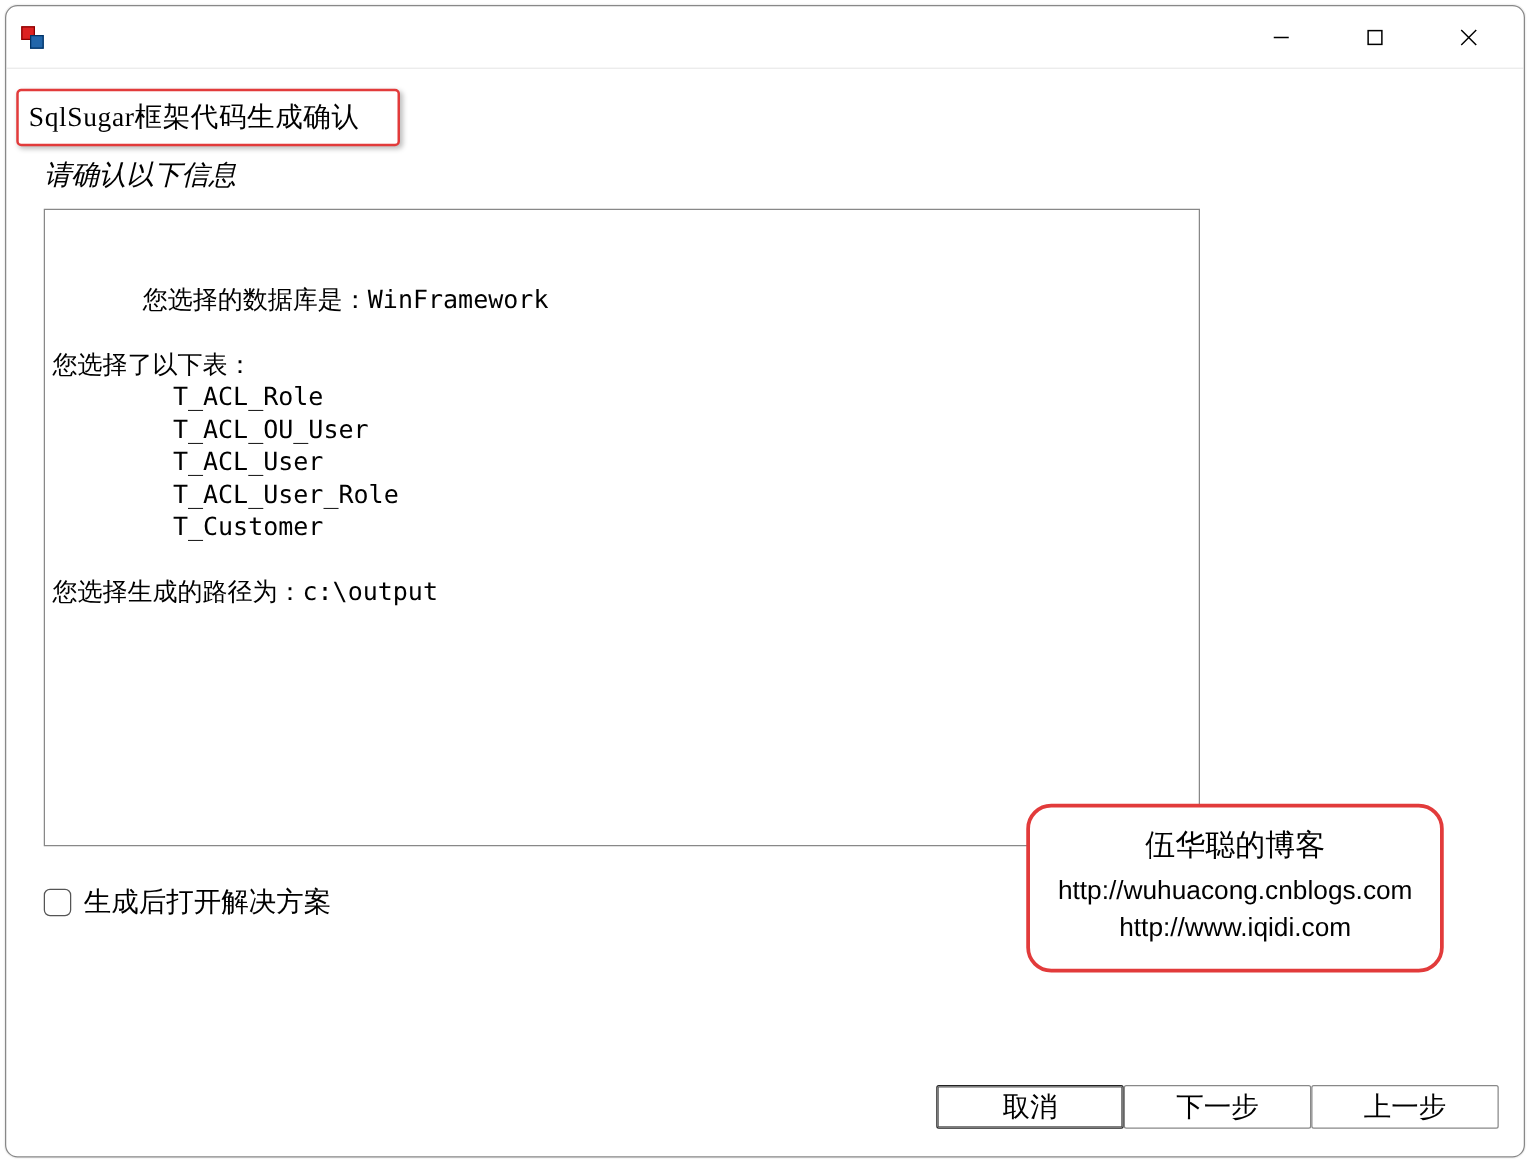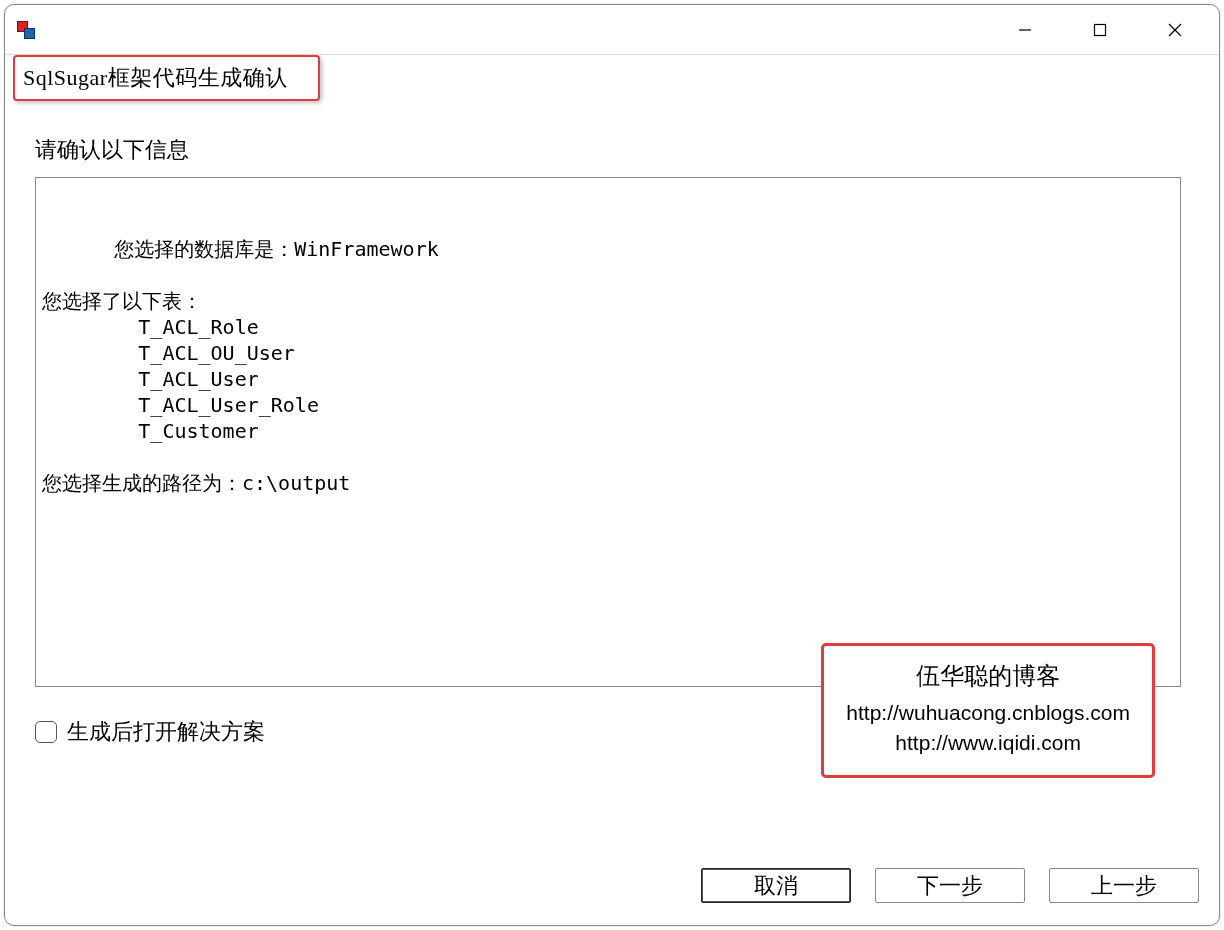--- a/index.html
+++ b/index.html
@@ -51,42 +51,42 @@
       cursor:default;
     }
     .win-btn svg { width:14px; height:14px; stroke:#000; stroke-width:1.2; fill:none; }
 
     .header-strip {
       position: relative;
       height: 60px;
     }
     .title-box {
       position:absolute;
-      left:8px; top:0;
+      left:8px; top:16px;
       border: 2px solid #e23b3b;
       border-radius: 4px;
       padding: 6px 30px 6px 8px;
       box-shadow: 2px 2px 4px rgba(0,0,0,0.25);
       font-size: 22px;
       letter-spacing: 0.5px;
       background:#fff;
     }
 
     .content {
       padding: 10px 30px 0 30px;
       position:relative;
     }
     .confirm-label {
       font-size: 22px;
       margin-bottom: 12px;
-      margin-top: 10px;
+      font-style: italic;
     }
     .textbox {
       position:relative;
-      width: 1146px;
+      width: 925px;
       height: 510px;
       border: 1px solid #888;
       font-size: 20px;
       line-height: 1.3;
       padding: 6px 24px 6px 6px;
       white-space: pre;
       font-family: "SimSun","宋体",monospace;
       overflow:hidden;
     }
     .scroll-arrow {
@@ -95,21 +95,21 @@
       color:#888;
     }
     .scroll-up { top:6px; }
     .scroll-down { bottom:6px; }
 
     .watermark {
       position:absolute;
       right: 64px;
       top: 528px;
       border: 3px solid #e23b3b;
-      border-radius: 5px;
+      border-radius: 20px;
       padding: 14px 22px 16px 22px;
       text-align:center;
       font-family: -apple-system, "Segoe UI", Arial, sans-serif;
       background:#fff;
     }
     .watermark .wm-title { font-size:24px; margin-bottom:6px;}
     .watermark .wm-line { font-size:21px; line-height:1.45;text-align:center;}
 
     .checkbox-row {
       display:flex; align-items:center;
@@ -122,21 +122,20 @@
       border-radius:5px;
       margin-right:10px;
       display:inline-block;
     }
 
     .button-row {
       position:absolute;
       bottom: 22px;
       right: 20px;
       display:flex;
-      gap: 24px;
     }
     .btn {
       width: 150px;
       height: 35px;
       border: 1px solid #888;
       background:#fff;
       font-size: 22px;
       font-family: "SimSun","宋体",serif;
       display:flex;
       align-items:center;

